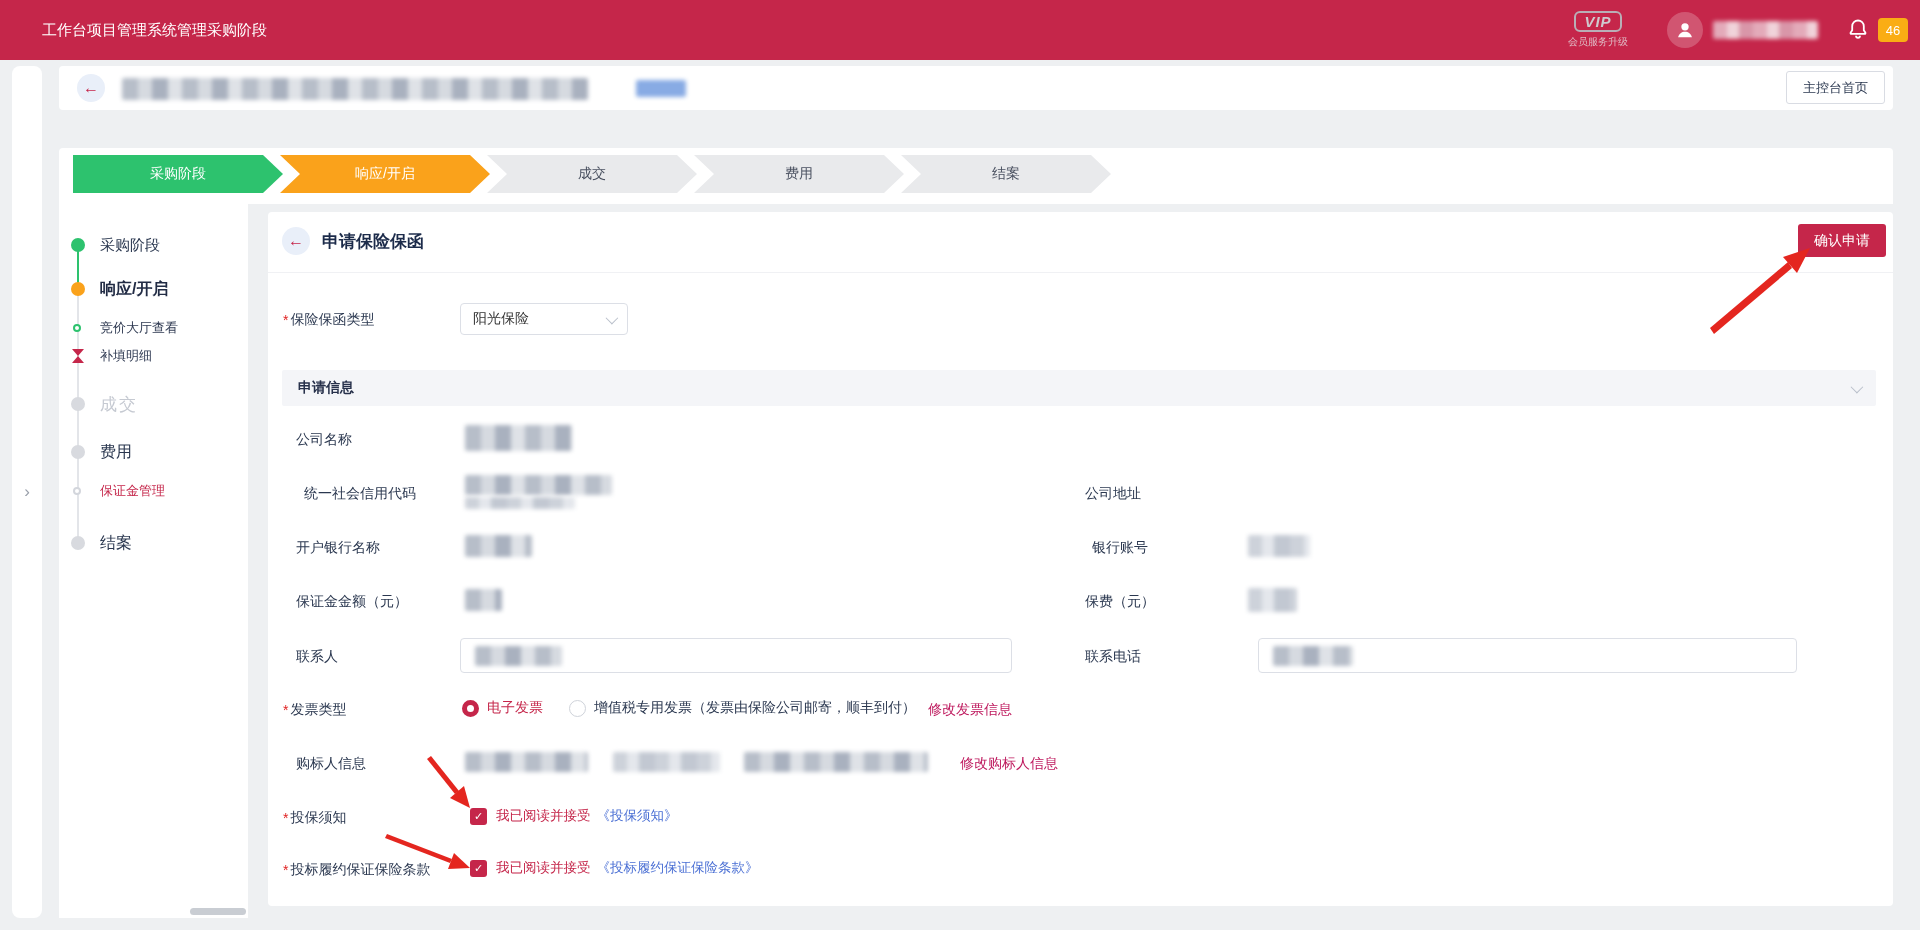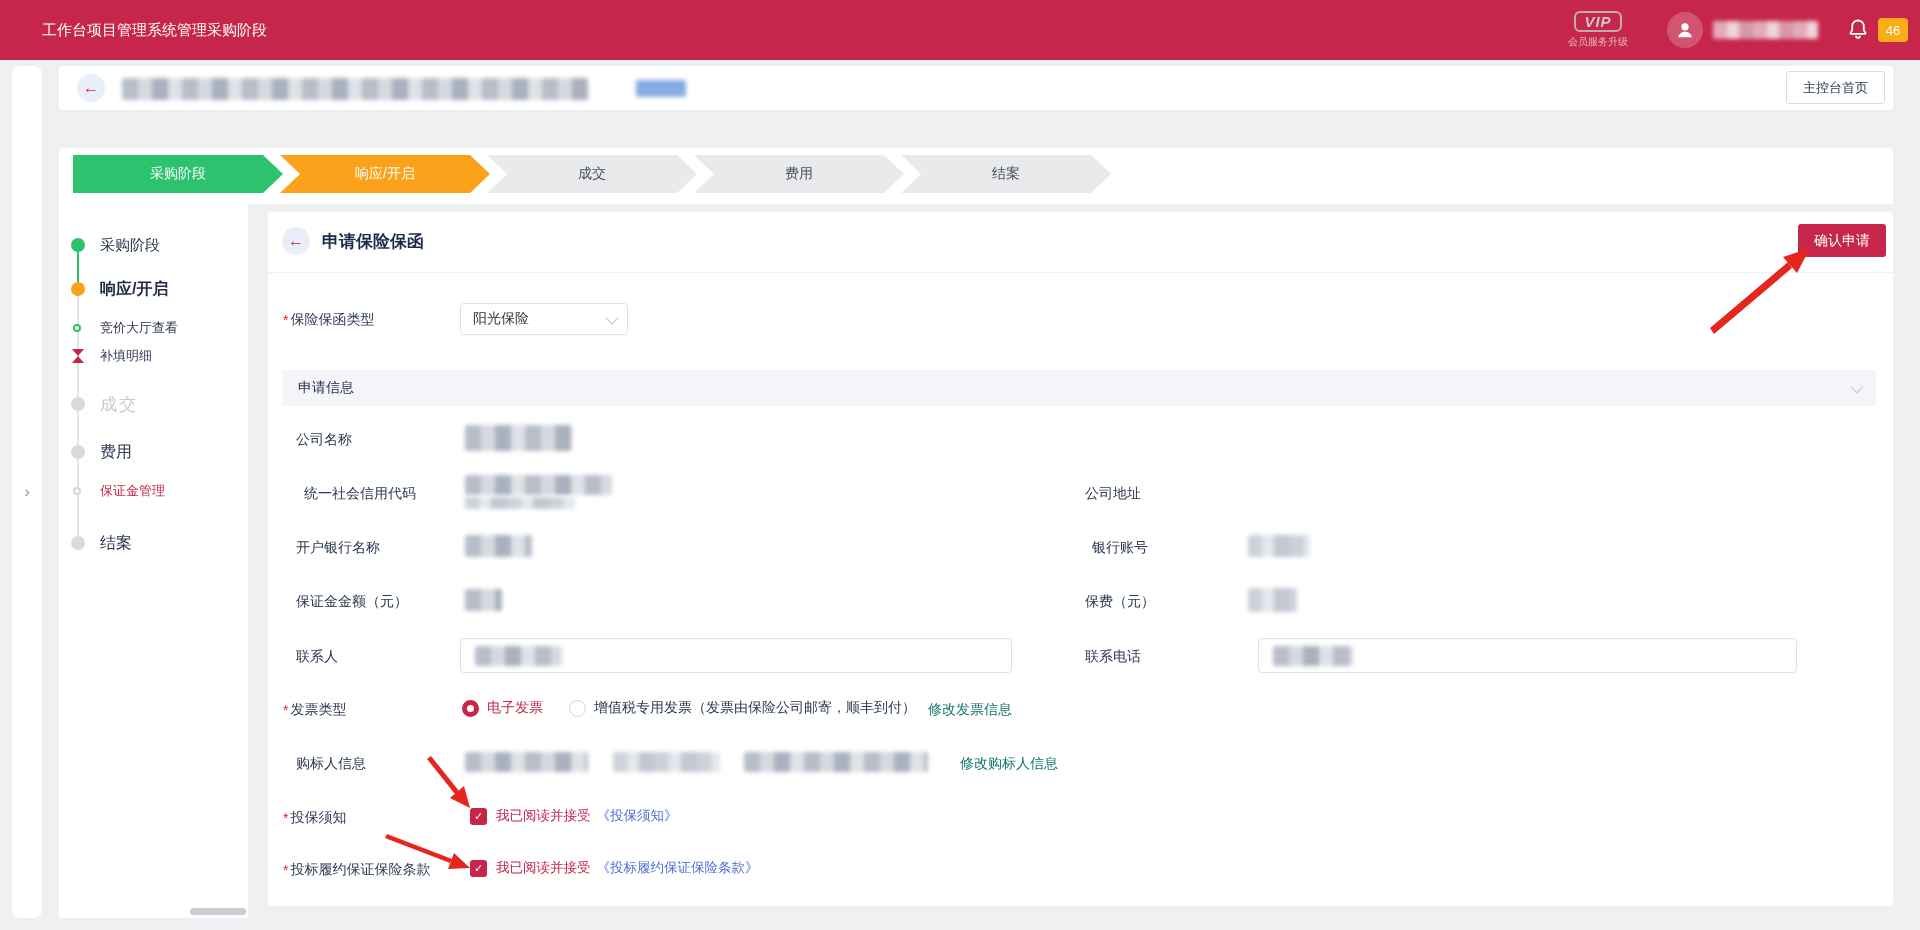--- a/index.html
+++ b/index.html
@@ -74,28 +74,28 @@
   .form-card .circle-back { left:14px; top:15px; }
   .title-divider { position:absolute; left:0; top:60px; width:1625px; height:1px; background:#f0f1f4; }
   .confirm-btn { position:absolute; right:7px; top:12px; height:33px; padding:0 16px; background:#C5264A; border:none; border-radius:3px; color:#fff; font-size:14px; display:flex; align-items:center; cursor:pointer; }
   .frow { position:absolute; display:flex; align-items:center; }
   .flabel { font-size:14px; color:#2b3850; white-space:nowrap; }
   .req { color:#e02020; font-size:14px; margin-right:2px; }
   .select { position:absolute; left:192px; top:91px; width:168px; height:32px; border:1px solid #dcdfe6; border-radius:4px; display:flex; align-items:center; justify-content:space-between; padding:0 12px; cursor:pointer; }
   .select .val { font-size:14px; color:#333; }
   .cdown { width:9px; height:9px; border-right:1.6px solid #b9bfca; border-bottom:1.6px solid #b9bfca; transform:rotate(45deg) translateY(-2px); }
   .section-bar { position:absolute; left:14px; top:158px; width:1594px; height:36px; background:#f4f5f8; border-radius:2px; display:flex; align-items:center; justify-content:space-between; padding:0 16px; cursor:pointer; }
-  .section-bar .st { font-size:14px; color:#27314b; }
+  .section-bar .st { font-size:14px; color:#27314b;font-weight:bold; }
   .tinput { position:absolute; height:35px; background:#fff; border:1px solid #dcdfe6; border-radius:4px; }
   .radio { width:17px; height:17px; border-radius:50%; background:#fff; }
   .radio.off { border:1px solid #cfd3da; }
   .radio.on { border:5.5px solid #C5264A; }
   .opt-label-on { font-size:14px; color:#C5264A; margin:0 26px 0 8px; }
   .opt-label-off { font-size:14px; color:#2b3850; margin:0 0 0 8px; }
-  .red-link { font-size:14px; color:#0f766e; cursor:pointer; white-space:nowrap; }
+  .red-link { font-size:14px; color:#be185d; cursor:pointer; white-space:nowrap; }
   .checkbox { width:17px; height:17px; border-radius:3px; background:#C5264A; color:#fff; font-size:11px; font-weight:bold; display:flex; align-items:center; justify-content:center; cursor:pointer; }
   .agree { font-size:13.5px; color:#C5264A; margin:0 6px 0 9px; }
   .blue-link { font-size:13.5px; color:#4A6FD4; cursor:pointer; }
 
   .hscroll { position:absolute; left:190px; top:908px; width:56px; height:7px; background:#c9cdd3; border-radius:4px; cursor:pointer; }
   .arrows { position:absolute; left:0; top:0; pointer-events:none; }
 </style>
 </head>
 <body>
 

